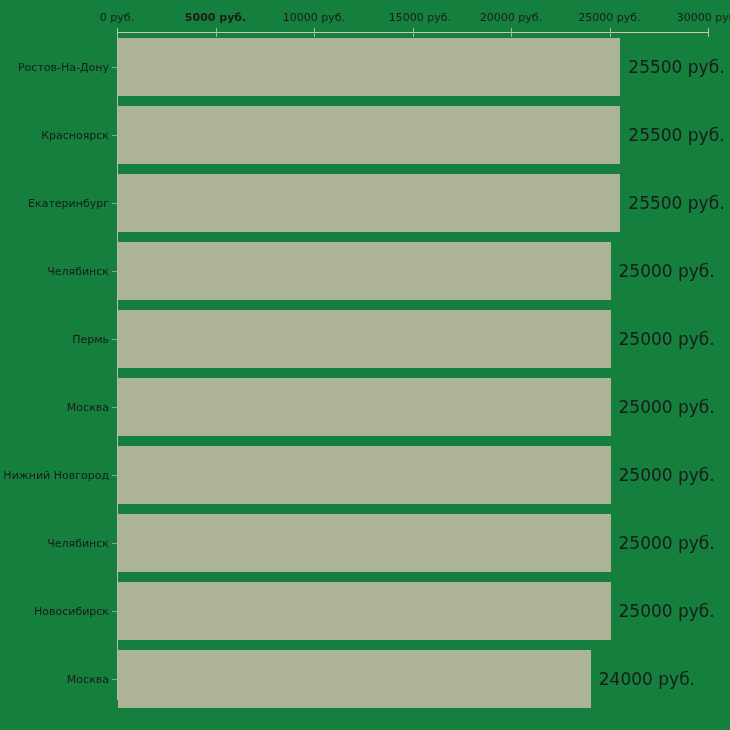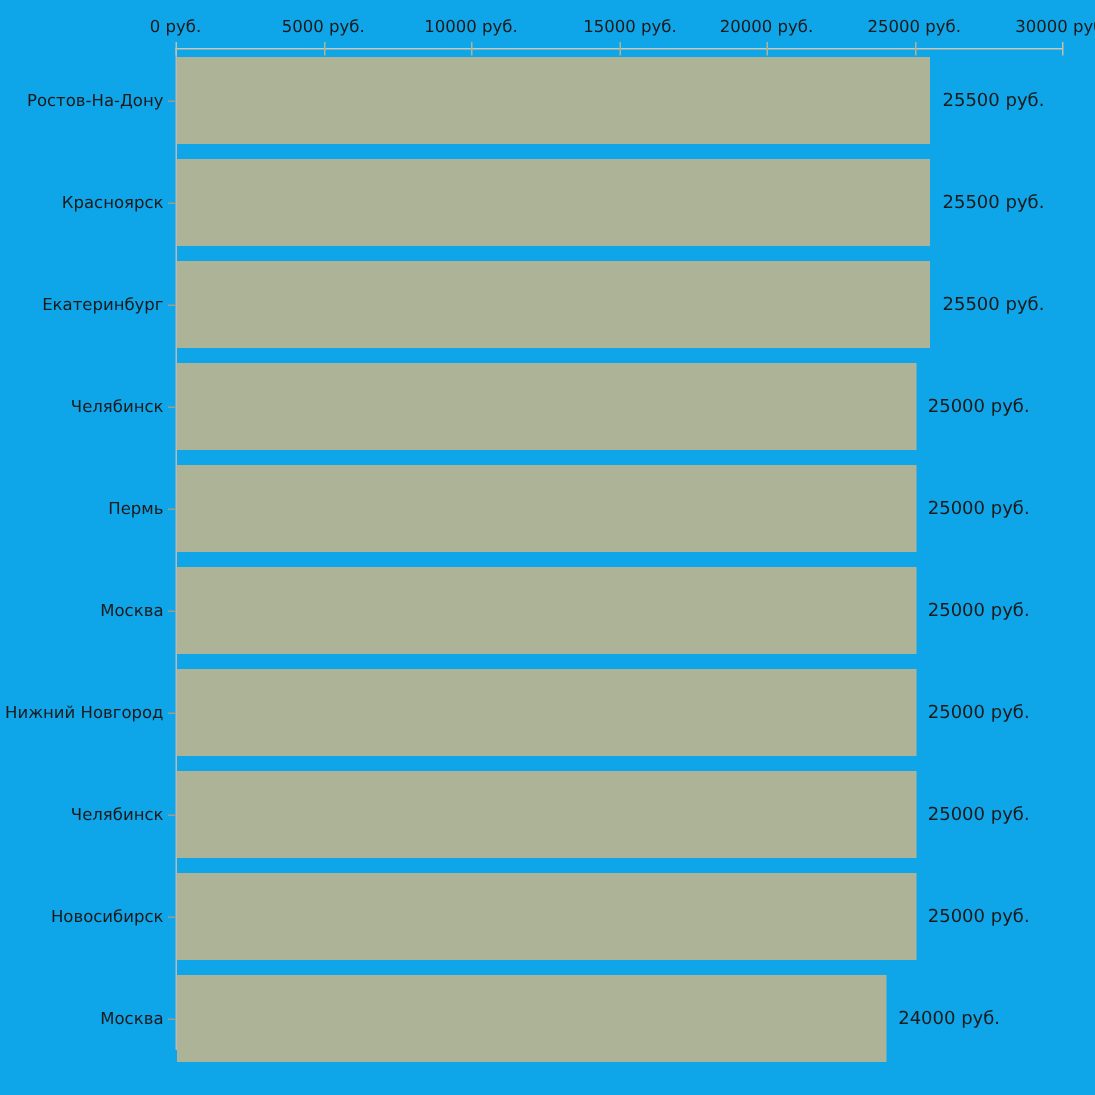--- a/index.html
+++ b/index.html
@@ -4,21 +4,21 @@
 <style>
   html, body {
     margin: 0;
     padding: 0;
     background: #ffffff;
   }
   #chart-root {
     position: relative;
     width: 730px;
     height: 730px;
-    background: #0ea5e9;
+    background: #15803d;
     font-family: "DejaVu Sans", "Liberation Sans", sans-serif;
     overflow: hidden;
   }
 
   
   .axis-top-line {
     position: absolute;
     left: 117px;
     top: 32px;
     width: 591px;
@@ -80,39 +80,39 @@
 
   
   .bar {
     position: absolute;
     left: 118px;
     background: #adb396;
   }
   .bar-value {
     position: absolute;
     transform: translateY(-50%);
-    font-size: 12px;
+    font-size: 17px;
     color: #1a1a1a;
     white-space: nowrap;
     line-height: 13px;
   }
 </style>
 </head>
 <body>
 
 <div id="chart-root">
 
   <div class="axis-top-line"></div>
   <div class="axis-left-line"></div>
 
   <div id="xticks-layer">
       <div class="tick-mark edge" style="left: 117px;"></div>
       <div class="tick-label" style="left: 117px;">0 руб.</div>
       <div class="tick-mark" style="left: 215.5px;"></div>
-      <div class="tick-label" style="left: 215.5px;">5000 руб.</div>
+      <div class="tick-label" style="left: 215.5px; font-weight: bold;">5000 руб.</div>
       <div class="tick-mark" style="left: 314px;"></div>
       <div class="tick-label" style="left: 314px;">10000 руб.</div>
       <div class="tick-mark" style="left: 412.5px;"></div>
       <div class="tick-label" style="left: 420px;">15000 руб.</div>
       <div class="tick-mark" style="left: 511px;"></div>
       <div class="tick-label" style="left: 511px;">20000 руб.</div>
       <div class="tick-mark" style="left: 609.5px;"></div>
       <div class="tick-label" style="left: 609.5px;">25000 руб.</div>
       <div class="tick-mark edge" style="left: 708px;"></div>
       <div class="tick-label" style="left: 708px;">30000 руб.</div>

